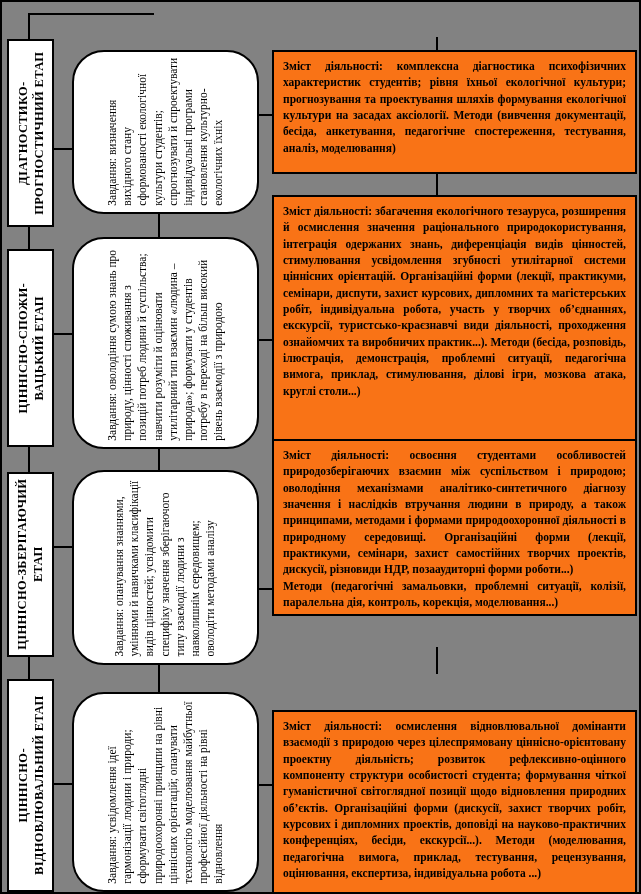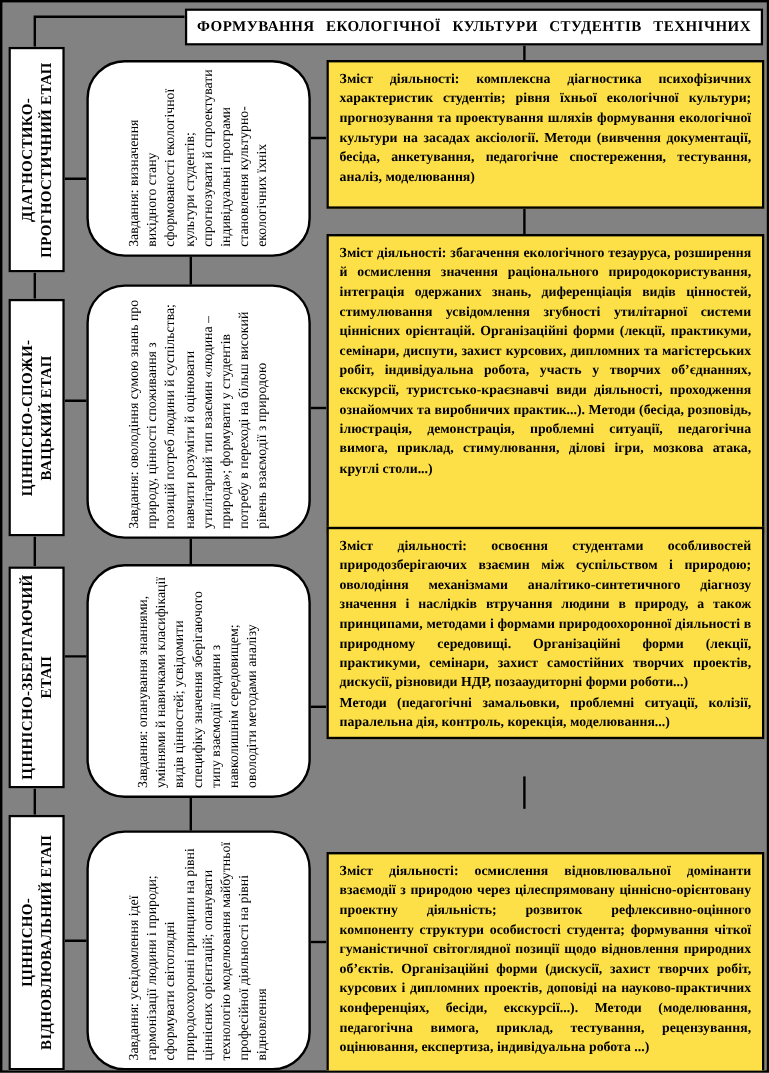--- a/index.html
+++ b/index.html
@@ -26,21 +26,21 @@
     display:flex; align-items:center; justify-content:center; overflow:visible;
   }
   .task-box {
     position:absolute; left:70px; width:187px;
     background:#fff; border:2px solid #000; border-radius:32px;
     box-sizing:border-box; display:flex; align-items:center; justify-content:center;
     overflow:hidden;
   }
   .content-box {
     position:absolute; left:270px; width:365px;
-    background:#fde047; border:2px solid #000; box-sizing:border-box;
+    background:#f97316; border:2px solid #000; box-sizing:border-box;
     padding:6px 9px; overflow:hidden;
   }
   .vtext { transform:rotate(-90deg); flex:none; }
   .stage-label {
     font-weight:bold; font-size:12.5px; line-height:1.3;
     text-align:center; letter-spacing:.3px;
   }
   .task-text { font-size:11.5px; line-height:1.32; text-align:left; }
   .content-text {
     font-weight:bold; font-size:11.5px; line-height:1.42;
@@ -67,23 +67,20 @@
     <line x1="257" y1="113" x2="270" y2="113"></line>
     <line x1="257" y1="338" x2="270" y2="338"></line>
     <line x1="257" y1="587" x2="270" y2="587"></line>
     <line x1="257" y1="783" x2="270" y2="783"></line>
     <line x1="435" y1="35" x2="435" y2="48"></line>
     <line x1="435" y1="172" x2="435" y2="193"></line>
     <line x1="435" y1="415" x2="435" y2="437"></line>
     <line x1="435" y1="645" x2="435" y2="672"></line>
   </svg>
 
-  <div class="title-box">
-    <span>ФОРМУВАННЯ ЕКОЛОГІЧНОЇ КУЛЬТУРИ СТУДЕНТІВ ТЕХНІЧНИХ</span>
-  </div>
 
   <div class="stage-box" style="top:37px;height:188px">
     <div class="vtext stage-label" style="width:176px">ДІАГНОСТИКО-ПРОГНОСТИЧНИЙ ЕТАП</div>
   </div>
   <div class="task-box" style="top:48px;height:164px">
     <div class="vtext task-text" style="width:148px">Завдання: визначення вихідного стану сформованості екологічної культури студентів; спрогнозувати й спроектувати індивідуальні програми становлення культурно-екологічних їхніх</div>
   </div>
   <div class="content-box" style="top:48px;height:124px">
     <div class="content-text">Зміст діяльності: комплексна діагностика психофізичних характеристик студентів; рівня їхньої екологічної культури; прогнозування та проектування шляхів формування екологічної культури на засадах аксіології. Методи (вивчення документації, бесіда, анкетування, педагогічне спостереження, тестування, аналіз, моделювання)</div>
   </div>

